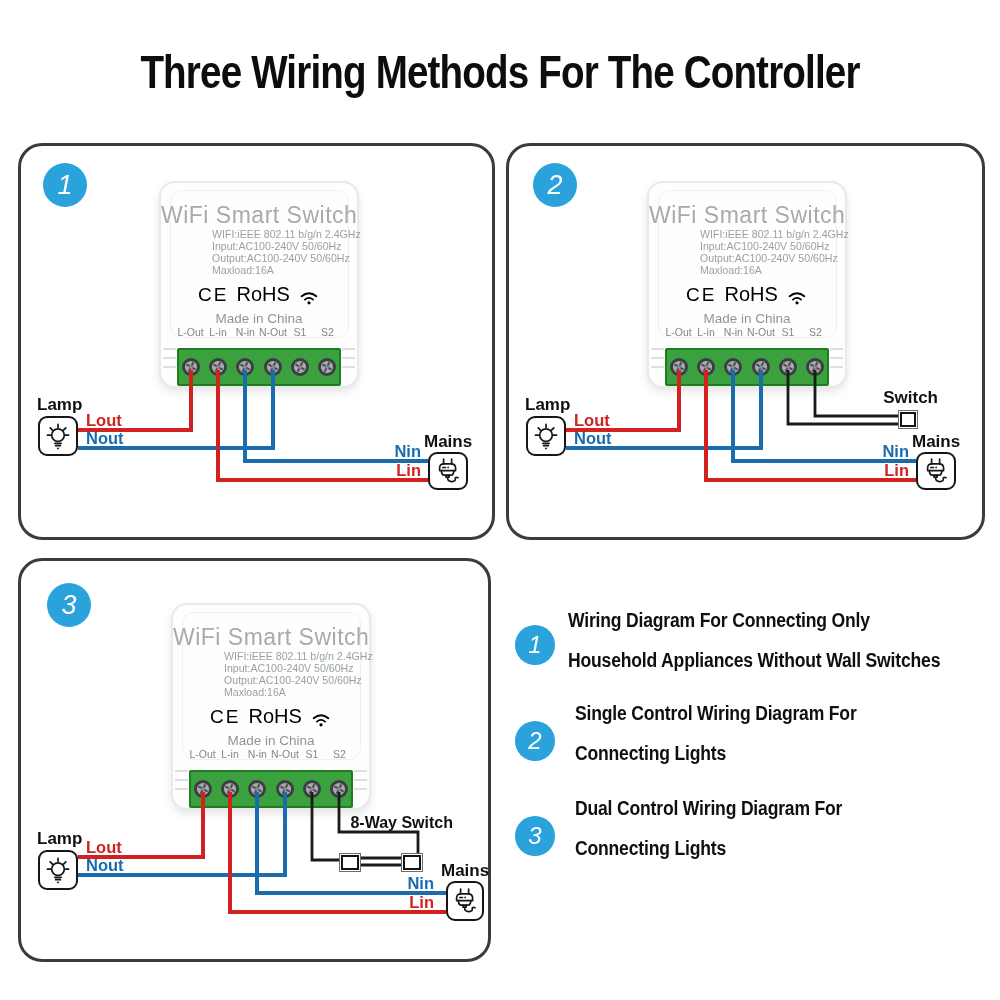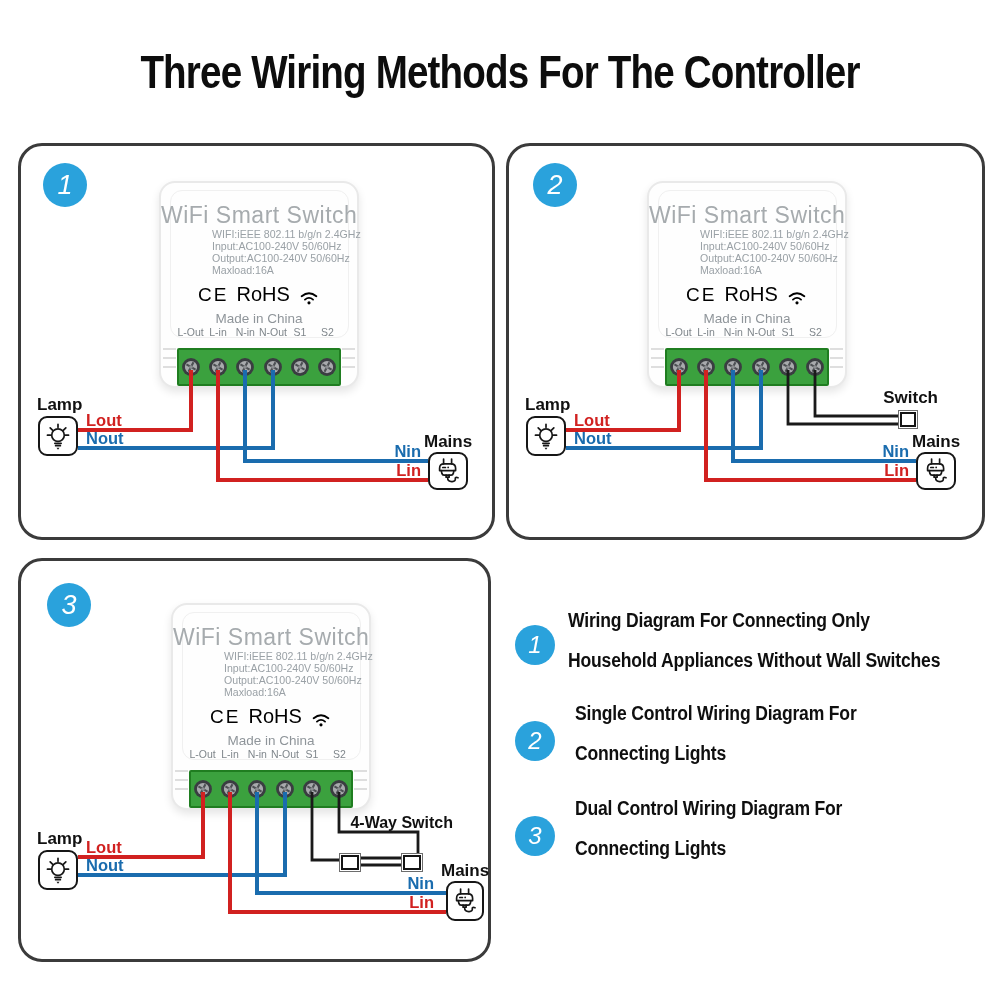--- a/index.html
+++ b/index.html
@@ -290,21 +290,21 @@
     <path class="wire-black" d="M318,231 V271 H397 V292" style="stroke: rgb(26, 26, 26);"></path>
     <path class="wire-black" d="M291,231 V299 H318" style="stroke: rgb(26, 26, 26);"></path>
     <path class="wire-black" d="M340,297 H380" style="stroke: rgb(26, 26, 26);"></path>
     <path class="wire-black" d="M340,304 H380" style="stroke: rgb(26, 26, 26);"></path>
     <path class="wire-blue" d="M264,231 V314 H57" style="stroke: rgb(26, 108, 174);"></path>
     <path class="wire-blue" d="M236,231 V332 H425" style="stroke: rgb(26, 108, 174);"></path>
     <path class="wire-red" d="M182,231 V296 H57" style="stroke: rgb(209, 33, 32);"></path>
     <path class="wire-red" d="M209,231 V351 H425" style="stroke: rgb(209, 33, 32);"></path>
   </svg>
 
-  <div class="unit-label ctr" style="left:312px;top:253px;width:120px;font-size:16px;">4-Way Switch</div>
+  <div class="unit-label ctr" style="left:312px;top:253px;width:120px;font-size:16px;">8-Way Switch</div>
   <div class="switch-box" style="left:318px;top:292px;width:22px;height:19px;"></div>
   <div class="switch-box" style="left:380px;top:292px;width:22px;height:19px;"></div>
 
   <div class="unit-label" style="left:16px;top:269px;">Lamp</div>
   <div class="icon-box" style="left:17px;top:289px;width:40px;height:40px;">
     <svg width="34" height="34" viewBox="0 0 40 40">
         <use href="#sym-bulb"></use>
       </svg>
   </div>
   <div class="wire-label lbl-red" style="left: 65px; top: 278px; color: rgb(209, 33, 32);">Lout</div>

